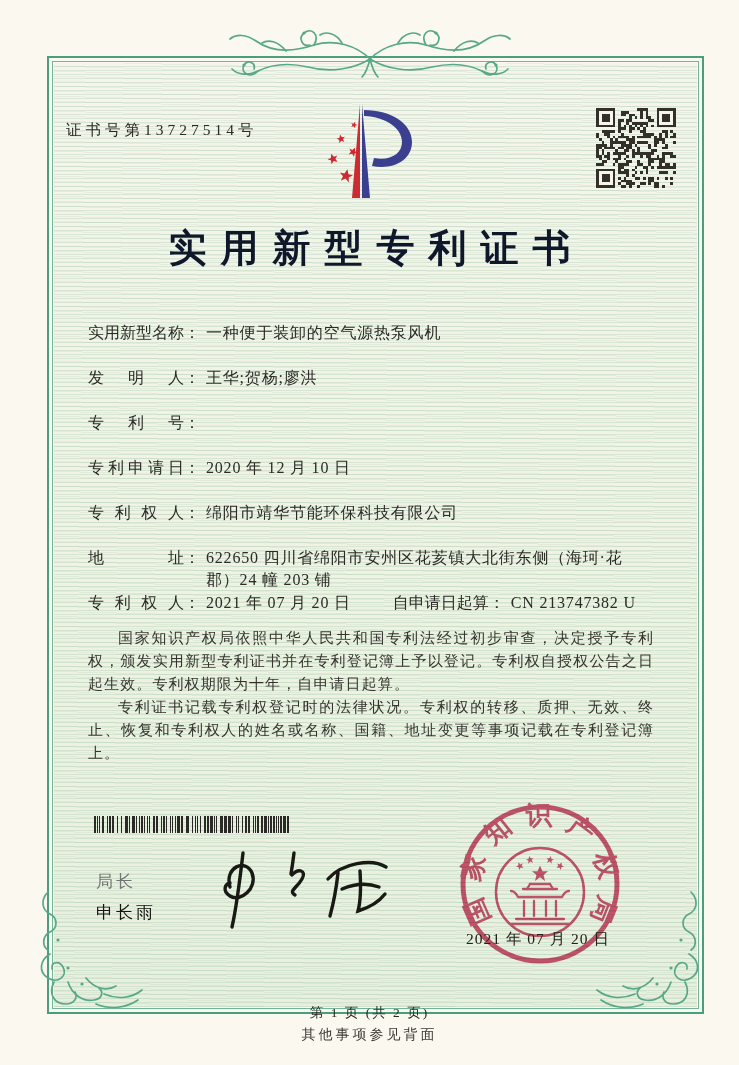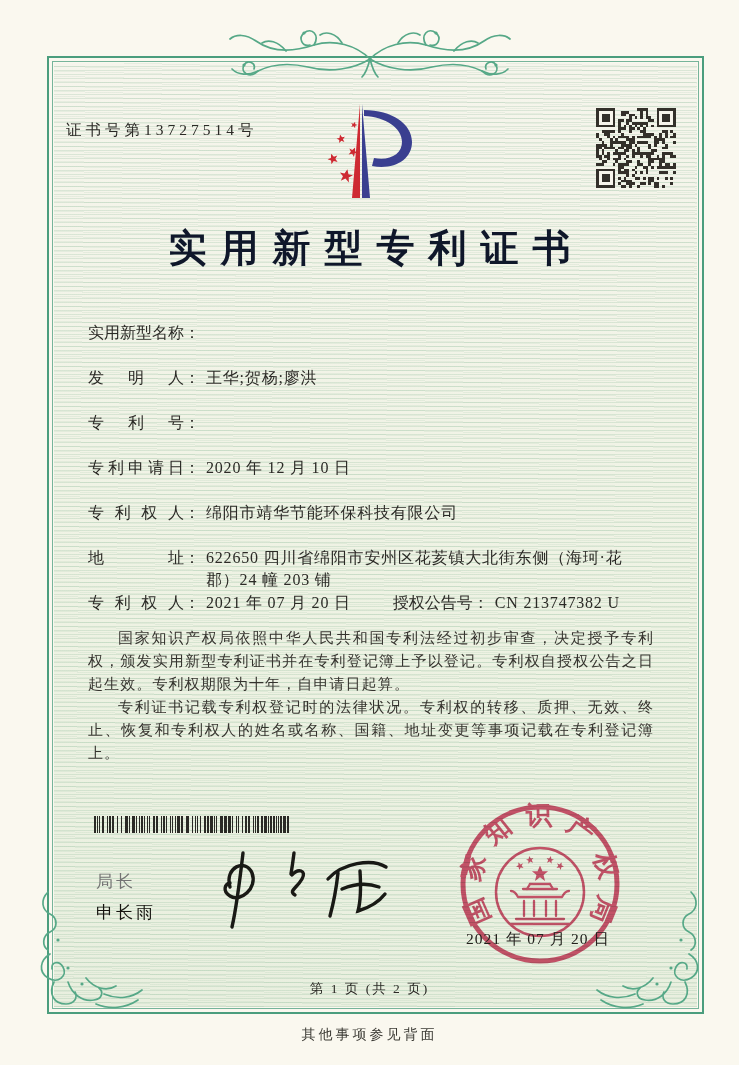--- a/index.html
+++ b/index.html
@@ -58,21 +58,21 @@
   .sig-title{left:96px;top:870px;font-size:17px;letter-spacing:3px;z-index:3;
              font-family:"Liberation Sans","DejaVu Sans",sans-serif;color:#737373;}
   .sig-name{left:96px;top:901px;font-size:17px;letter-spacing:3px;z-index:3;
             font-family:"Liberation Sans","DejaVu Sans",sans-serif;color:#15140f;}
   .signature{left:210px;top:843px;width:195px;height:92px;z-index:4;mix-blend-mode:multiply;}
   .signature path{stroke:#1c1b18;stroke-width:3.4;fill:none;stroke-linecap:round;}
   .seal{left:456px;top:800px;width:168px;height:168px;z-index:4;opacity:.93;mix-blend-mode:multiply;}
   .seal-ink{fill:var(--seal-red);}
   .seal-stroke{stroke:var(--seal-red);fill:none;}
   .seal-date{left:466px;top:929px;font-size:15.5px;letter-spacing:1px;color:#23211d;z-index:5;}
-  .page-info{left:0;top:980px;width:100%;text-align:center;font-size:13.5px;letter-spacing:2px;z-index:3;}
+  .page-info{left:0;top:1004px;width:100%;text-align:center;font-size:13.5px;letter-spacing:2px;z-index:3;}
   .back-note{left:0;top:1026px;width:100%;text-align:center;font-size:14px;letter-spacing:3px;z-index:3;color:#3b3a34;}
   
   .logo{left:310px;top:102px;width:112px;height:98px;z-index:3;}
   .qr{left:596px;top:108px;width:80px;height:80px;z-index:3;}
   .qr rect{fill:#33302a;}
   .qr rect.lt{fill:#f6f4eb;}
   .bc rect{fill:#2b2a26;}
 </style>
 </head>
 <body>
@@ -446,20 +446,21 @@
     <rect x="1" y="23" width="5" height="5" class="lt"></rect>
     <rect x="2" y="24" width="3" height="3"></rect>
   </svg>
 
 <div class="abs title">实用新型专利证书</div>
 
 <div class="abs fields">
   <div class="row">
     <span class="flabel">实用新型名称</span>
     <span class="fcolon">：</span>
+    <span class="fvalue">一种便于装卸的空气源热泵风机</span>
   </div>
   <div class="row">
     <span class="flabel">发明人</span>
     <span class="fcolon">：</span>
     <span class="fvalue">王华;贺杨;廖洪</span>
   </div>
   <div class="row">
     <span class="flabel">专利号</span>
     <span class="fcolon">：</span>
   </div>
@@ -476,21 +477,21 @@
   <div class="row tight">
     <span class="flabel">地址</span>
     <span class="fcolon">：</span>
     <span class="fvalue">622650 四川省绵阳市安州区花荄镇大北街东侧（海珂·花郡）24 幢 203 铺</span>
   </div>
   <div class="grant">
     <span class="flabel">专利权人</span>
     <span class="fcolon">：</span>
     <span class="fvalue">2021 年 07 月 20 日</span>
     <span class="pair2">
-      <span>授权公告号</span>
+      <span>自申请日起算</span>
       <span class="fcolon">：</span>
       <span class="fvalue">CN 213747382 U</span>
     </span>
   </div>
 </div>
 
 <div class="abs paras">
   <p>国家知识产权局依照中华人民共和国专利法经过初步审查，决定授予专利权，颁发实用新型专利证书并在专利登记簿上予以登记。专利权自授权公告之日起生效。专利权期限为十年，自申请日起算。</p>
   <p>专利证书记载专利权登记时的法律状况。专利权的转移、质押、无效、终止、恢复和专利权人的姓名或名称、国籍、地址变更等事项记载在专利登记簿上。</p>
 </div>

